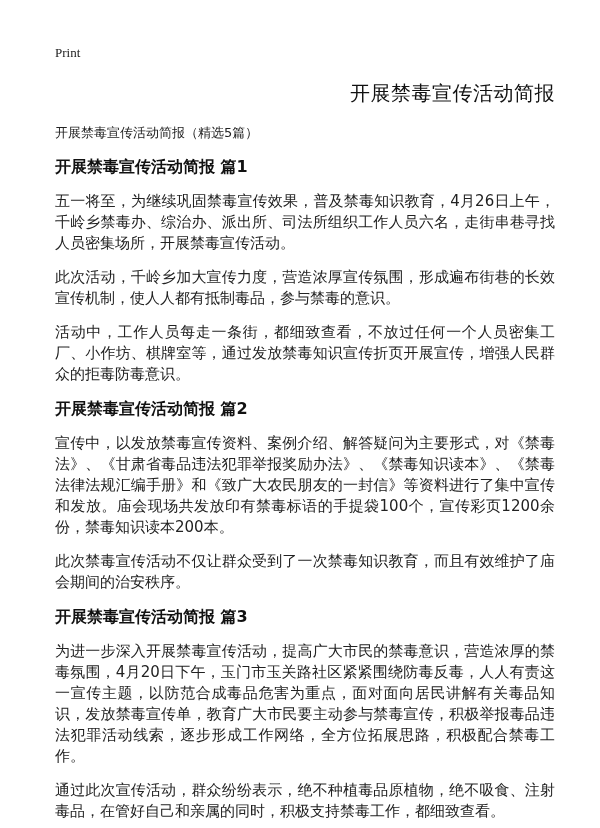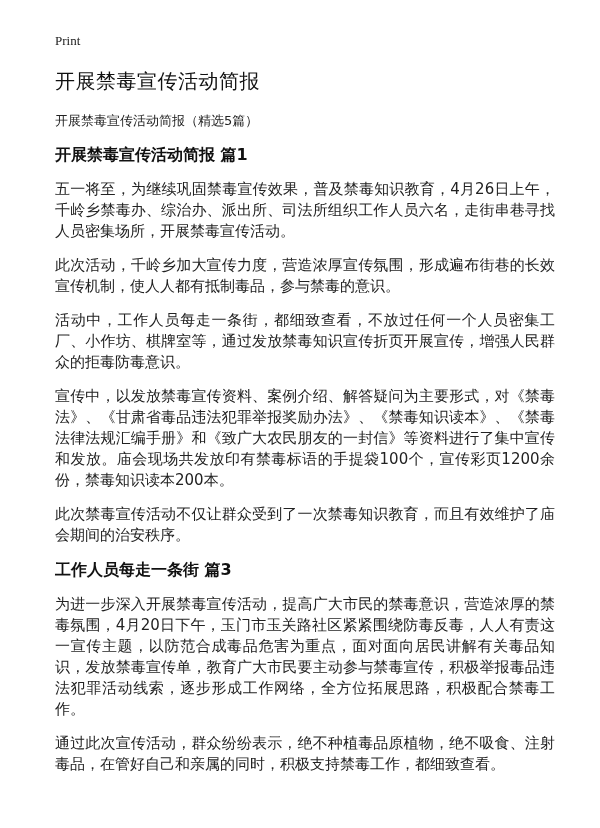--- a/index.html
+++ b/index.html
@@ -11,32 +11,32 @@
       width: 600px;
       height: 828px;
       overflow: hidden;
       position: relative;
       color: #111111;
       font-family: "DejaVu Sans", "Liberation Sans", sans-serif;
     }
     .page {
       position: absolute;
       left: 55px;
-      top: 32px;
+      top: 44px;
       width: 500px;
     }
     .print-label {
       font-family: "Liberation Serif", "DejaVu Serif", serif;
       font-size: 13px;
       color: #222;
       line-height: 18px;
       margin: 0;
     }
     .doc-title {
-      text-align: left;
+      text-align: right;
       font-size: 20px;
       font-weight: normal;
       margin: 17px 0 0 0;
       line-height: 28px;
       letter-spacing: 0.5px;
       color: #111;
     }
     .doc-subtitle {
       font-size: 13px;
       line-height: 20px;
@@ -70,19 +70,20 @@
 
   <h1 class="doc-title">开展禁毒宣传活动简报</h1>
 
   <p class="doc-subtitle">开展禁毒宣传活动简报（精选5篇）</p>
 
   <h2 class="section-heading">开展禁毒宣传活动简报 篇1</h2>
   <p class="para">五一将至，为继续巩固禁毒宣传效果，普及禁毒知识教育，4月26日上午，千岭乡禁毒办、综治办、派出所、司法所组织工作人员六名，走街串巷寻找人员密集场所，开展禁毒宣传活动。</p>
   <p class="para">此次活动，千岭乡加大宣传力度，营造浓厚宣传氛围，形成遍布街巷的长效宣传机制，使人人都有抵制毒品，参与禁毒的意识。</p>
   <p class="para">活动中，工作人员每走一条街，都细致查看，不放过任何一个人员密集工厂、小作坊、棋牌室等，通过发放禁毒知识宣传折页开展宣传，增强人民群众的拒毒防毒意识。</p>
 
+  <h2 class="section-heading">开展禁毒宣传活动简报 篇2</h2>
   <p class="para">宣传中，以发放禁毒宣传资料、案例介绍、解答疑问为主要形式，对《禁毒法》、《甘肃省毒品违法犯罪举报奖励办法》、《禁毒知识读本》、《禁毒法律法规汇编手册》和《致广大农民朋友的一封信》等资料进行了集中宣传和发放。庙会现场共发放印有禁毒标语的手提袋100个，宣传彩页1200余份，禁毒知识读本200本。</p>
   <p class="para">此次禁毒宣传活动不仅让群众受到了一次禁毒知识教育，而且有效维护了庙会期间的治安秩序。</p>
 
-  <h2 class="section-heading">工作人员每走一条街 篇3</h2>
+  <h2 class="section-heading">开展禁毒宣传活动简报 篇3</h2>
   <p class="para">为进一步深入开展禁毒宣传活动，提高广大市民的禁毒意识，营造浓厚的禁毒氛围，4月20日下午，玉门市玉关路社区紧紧围绕防毒反毒，人人有责这一宣传主题，以防范合成毒品危害为重点，面对面向居民讲解有关毒品知识，发放禁毒宣传单，教育广大市民要主动参与禁毒宣传，积极举报毒品违法犯罪活动线索，逐步形成工作网络，全方位拓展思路，积极配合禁毒工作。</p>
   <p class="para">通过此次宣传活动，群众纷纷表示，绝不种植毒品原植物，绝不吸食、注射毒品，在管好自己和亲属的同时，积极支持禁毒工作，都细致查看。</p>
 </div>
 
 </body></html>

